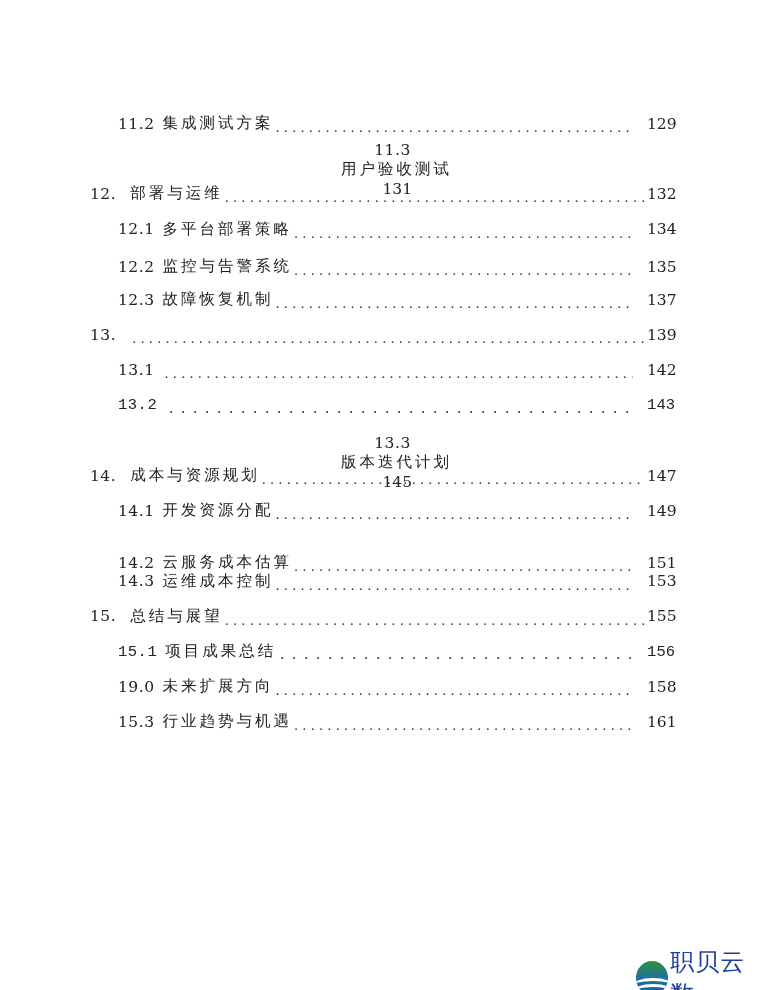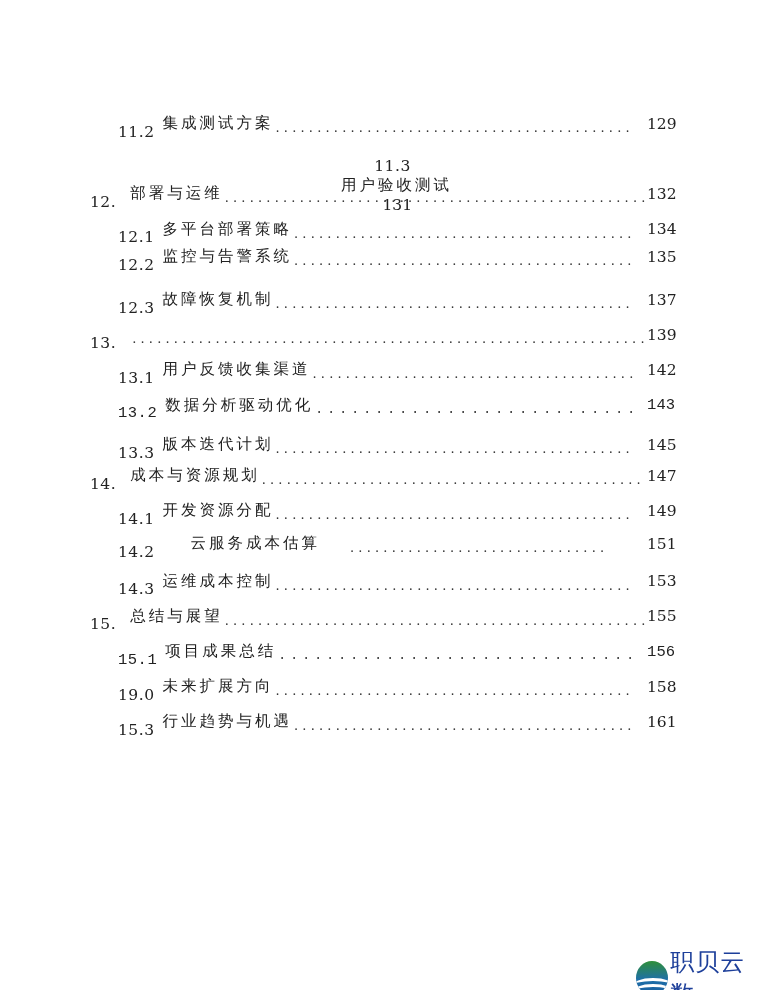--- a/index.html
+++ b/index.html
@@ -3,21 +3,21 @@
 <meta charset="utf-8">
 <style>
   html, body { margin: 0; padding: 0; background: #ffffff; }
   body { width: 765px; height: 990px; position: relative; overflow: hidden;
          font-family: "DejaVu Serif", "Liberation Serif", serif; color: #222; }
   .toc { position: absolute; left: 0; top: 106px; width: 765px; }
   .row { position: absolute; height: 35px; display: flex; align-items: center;
          font-size: 15.5px; letter-spacing: 1.5px; }
   .row.l1 { left: 90px; width: 585px; }
   .row.l2 { left: 118px; width: 557px; }
-  .num { white-space: nowrap; letter-spacing: 0.5px; margin-top: 16px; }
+  .num { white-space: nowrap; letter-spacing: 0.5px; }
   .l1 .num { margin-right: 14px; }
   .l2 .num { margin-right: 8px; }
   .title { white-space: nowrap; letter-spacing: 3px; }
   .leader { flex: 1; overflow: hidden; white-space: nowrap; margin: 0 2px;
             position: relative; top: 4px; letter-spacing: 4.2px; color: #333; font-size: 13px; }
   .l2 .leader { margin-right: 14px; }
   .page { white-space: nowrap; letter-spacing: 0; width: 28px; text-align: right; }
   .logo { position: absolute; left: 636px; top: 946px; display: flex; align-items: center; }
   .logo-mark { width: 34px; height: 34px; border-radius: 50%; position: relative; overflow: hidden;
                background: linear-gradient(180deg, #2f8f3a 0%, #1e6fa8 55%, #1b5fa0 100%); }
@@ -47,68 +47,66 @@
       <span class="title">部署与运维</span>
       <span class="leader">................................................................................</span>
       <span class="page">132</span>
     </div>
     <div class="row l2" style="top: 105.6px; justify-content: flex-end;">
       <span class="num">12.1</span>
       <span class="title">多平台部署策略</span>
       <span class="leader">................................................................................</span>
       <span class="page">134</span>
     </div>
-    <div class="row l2" style="top: 133px;">
+    <div class="row l2" style="top: 143px;">
       <span class="num">12.2</span>
       <span class="title">监控与告警系统</span>
       <span class="leader">................................................................................</span>
       <span class="page">135</span>
     </div>
     <div class="row l2" style="top: 176px;">
       <span class="num">12.3</span>
       <span class="title">故障恢复机制</span>
       <span class="leader">................................................................................</span>
       <span class="page">137</span>
     </div>
     <div class="row l1" style="top: 211.2px;">
       <span class="num">13.</span>
       <span class="leader">................................................................................</span>
       <span class="page">139</span>
     </div>
     <div class="row l2" style="top: 246.4px;">
       <span class="num">13.1</span>
-      <span class="title">用户反馈收集渠道</span>
       <span class="leader">................................................................................</span>
       <span class="page">142</span>
     </div>
     <div class="row l2" style="top: 281.6px; font-family: Liberation Mono, monospace;">
       <span class="num">13.2</span>
-      <span class="title">数据分析驱动优化</span>
       <span class="leader">................................................................................</span>
       <span class="page">143</span>
     </div>
-    <div class="row l2" style="top: 321px;">
+    <div class="row l2" style="top: 328px; flex-direction: column;">
       <span class="num">13.3</span>
       <span class="title">版本迭代计划</span>
       <span class="leader">................................................................................</span>
       <span class="page">145</span>
     </div>
     <div class="row l1" style="top: 352px;">
       <span class="num">14.</span>
       <span class="title">成本与资源规划</span>
       <span class="leader">................................................................................</span>
       <span class="page">147</span>
     </div>
     <div class="row l2" style="top: 387.2px;">
       <span class="num">14.1</span>
       <span class="title">开发资源分配</span>
       <span class="leader">................................................................................</span>
       <span class="page">149</span>
     </div>
-    <div class="row l2" style="top: 420px; gap: 28px;">
+    <div class="row l2" style="top: 439px;">
       <span class="num">14.2</span>
       <span class="title">云服务成本估算</span>
       <span class="leader">................................................................................</span>
       <span class="page">151</span>
     </div>
     <div class="row l2" style="top: 457.6px;">
       <span class="num">14.3</span>
       <span class="title">运维成本控制</span>
       <span class="leader">................................................................................</span>
       <span class="page">153</span>

